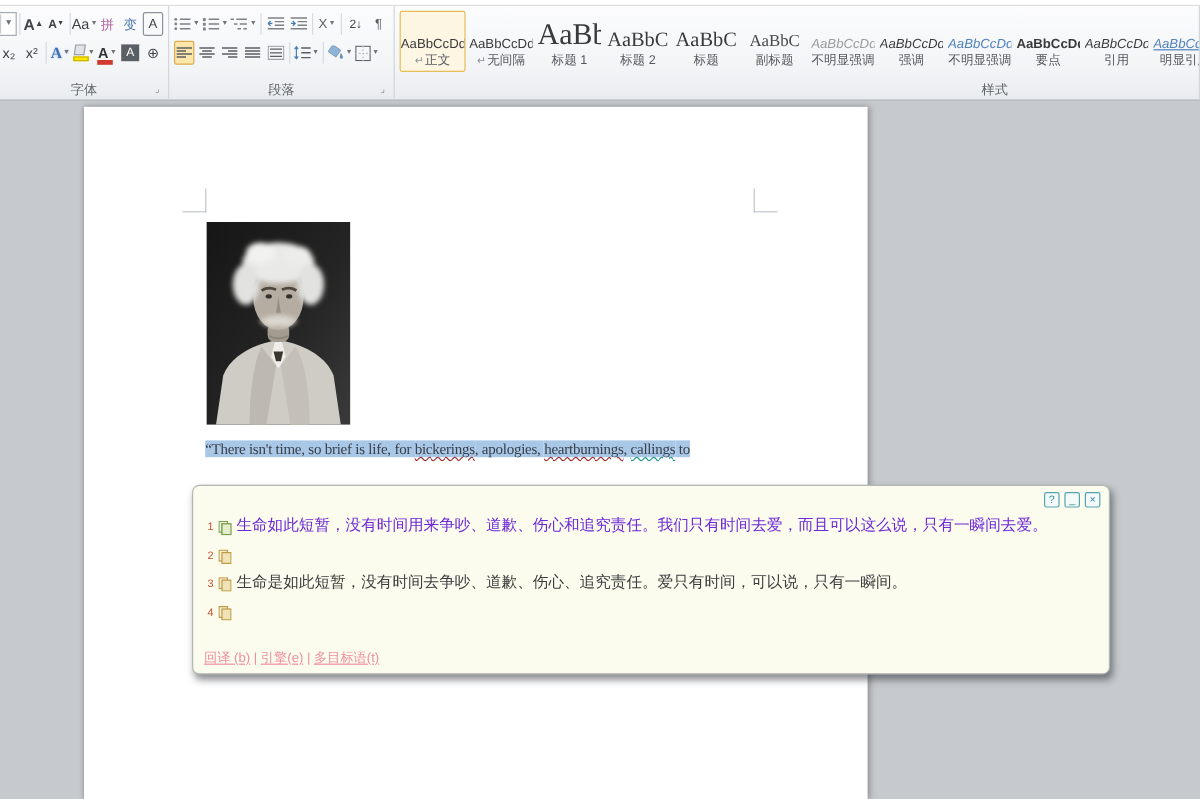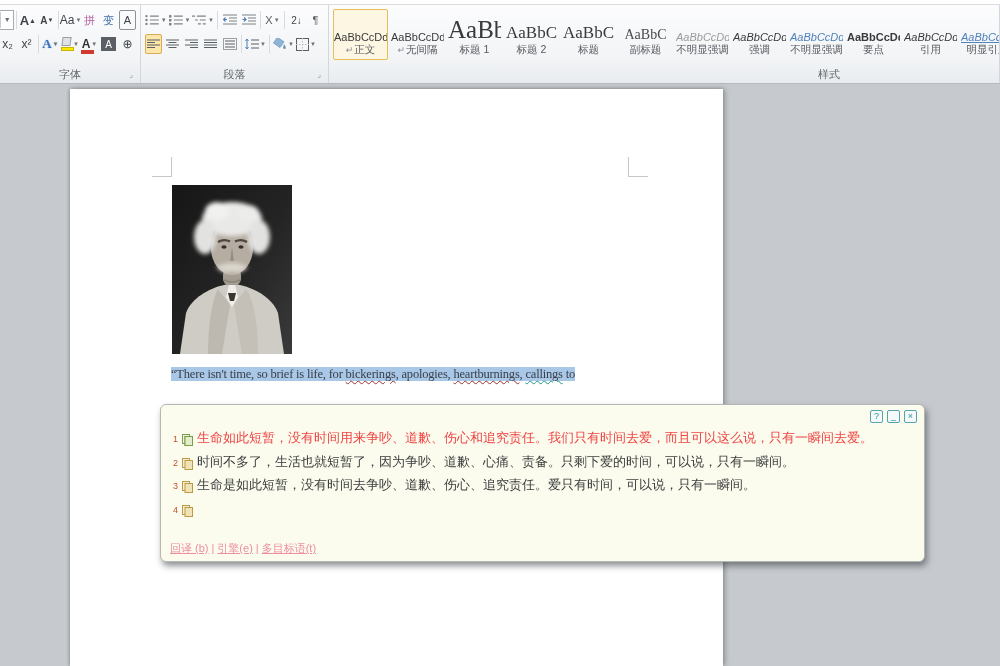--- a/index.html
+++ b/index.html
@@ -133,21 +133,21 @@
   .wbtn {
     width:13px; height:13px; border:1px solid #54a3ae; border-radius:2px;
     background:#f4faf9; color:#2e8f9c; font-size:9px; line-height:11px;
     display:flex; align-items:center; justify-content:center;
   }
   .trlist { position:absolute; left:9px; top:23px; right:10px; }
   .trow { display:flex; align-items:flex-start; line-height:19.5px; font-size:13px; color:#3d3d3d; }
   .tnum { font-size:9px; color:#c9502c; width:8px; flex:0 0 auto; margin-top:2px; text-align:right; margin-right:2px; }
   .copyic { flex:0 0 auto; margin:4px 4px 0 2px; }
   .ttext { white-space:nowrap; overflow:hidden; }
-  .trow.hl .ttext { color:#ef4444; }
+  .trow.hl .ttext { color:#6d28d9; }
   .plinks {
     position:absolute; left:9px; bottom:5px; font-size:11px; color:#ee8fa0;
   }
   .plink { color:#ee8fa0; text-decoration:underline; }
   .psep { margin:0 3px; }
 </style>
 </head>
 <body>
 
 <div class="screen">
@@ -443,21 +443,20 @@
               <rect x="3" y="2.5" width="7.5" height="9" fill="#e4eecb" stroke="#7b9c4d"></rect>
             </svg></span>
         <span class="ttext">生命如此短暂，没有时间用来争吵、道歉、伤心和追究责任。我们只有时间去爱，而且可以这么说，只有一瞬间去爱。</span>
       </div>
       <div class="trow">
         <span class="tnum">2</span>
         <span class="copyic"><svg width="11" height="12" viewBox="0 0 11 12">
               <rect x="0.5" y="0.5" width="7" height="9" fill="#f6eed2" stroke="#bd9a44"></rect>
               <rect x="3" y="2.5" width="7.5" height="9" fill="#f0e3b8" stroke="#bd9a44"></rect>
             </svg></span>
-        <span class="ttext">时间不多了，生活也就短暂了，因为争吵、道歉、心痛、责备。只剩下爱的时间，可以说，只有一瞬间。</span>
       </div>
       <div class="trow">
         <span class="tnum">3</span>
         <span class="copyic"><svg width="11" height="12" viewBox="0 0 11 12">
               <rect x="0.5" y="0.5" width="7" height="9" fill="#f6eed2" stroke="#bd9a44"></rect>
               <rect x="3" y="2.5" width="7.5" height="9" fill="#f0e3b8" stroke="#bd9a44"></rect>
             </svg></span>
         <span class="ttext">生命是如此短暂，没有时间去争吵、道歉、伤心、追究责任。爱只有时间，可以说，只有一瞬间。</span>
       </div>
       <div class="trow">

